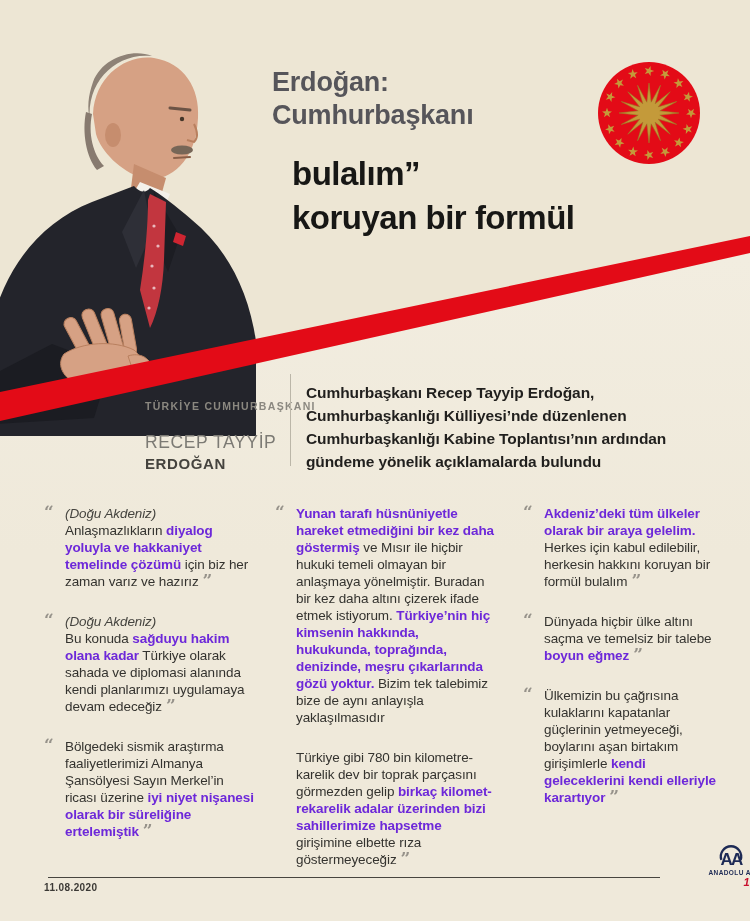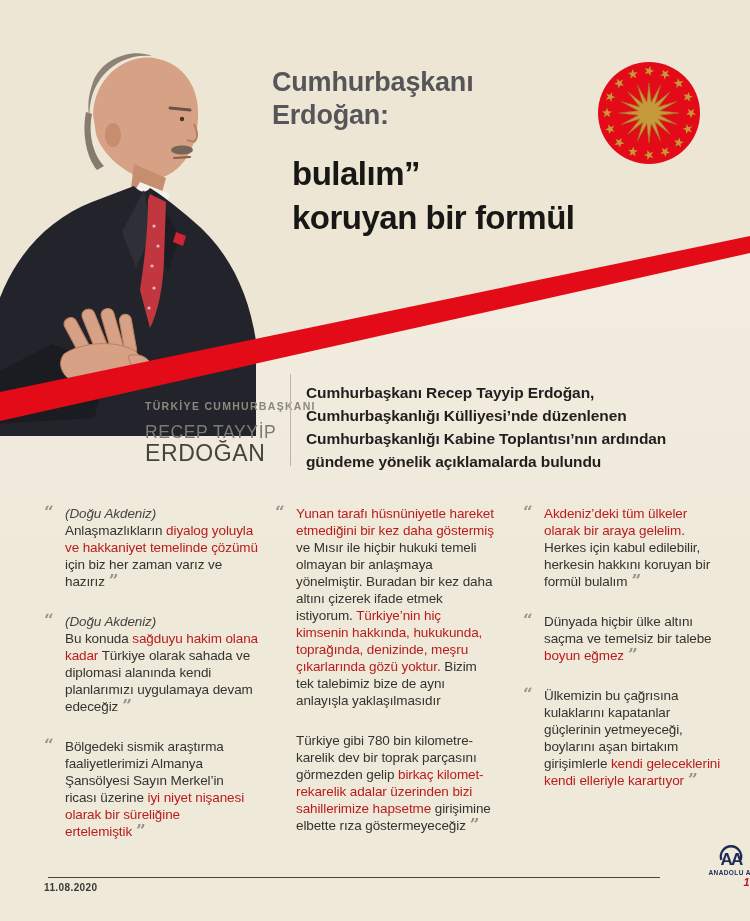--- a/index.html
+++ b/index.html
@@ -17,37 +17,37 @@
   .title{position:absolute;left:272px;top:66px;font-size:27px;line-height:33px;
     font-weight:700;color:#56555A;letter-spacing:-0.2px;}
   .headline{position:absolute;left:268px;top:152px;font-size:33px;line-height:44px;
     font-weight:800;color:#171715;letter-spacing:-0.5px;}
   .headline .hl2{padding-left:24px;}
   
   #seal{position:absolute;left:597px;top:61px;width:104px;height:104px;}
   
   .speaker{position:absolute;left:145px;top:400px;}
   .speaker .role{font-size:10.5px;font-weight:700;letter-spacing:1.3px;color:#8B8880;}
-  .speaker .n1{margin-top:10px;font-size:17.5px;line-height:21px;font-weight:400;color:#7C7A74;letter-spacing:0.6px;}
-  .speaker .n2{font-size:23px;line-height:21px;font-weight:400;color:#45433E;letter-spacing:0.6px;}
+  .speaker .n1{margin-top:20px;font-size:17.5px;line-height:21px;font-weight:400;color:#7C7A74;letter-spacing:0.6px;}
+  .speaker .n2{font-size:15px;line-height:21px;font-weight:700;color:#45433E;letter-spacing:0.6px;}
   .vdivider{position:absolute;left:290px;top:374px;width:1px;height:92px;background:#BBB6A8;}
   .lede{position:absolute;left:306px;top:368px;width:400px;font-size:15.5px;line-height:23px;
     font-weight:700;color:#201F1D;letter-spacing:-0.1px;margin-top:13px;}
   
   .qcol{position:absolute;top:505px;}
   .qcol.c1{left:45px;width:214px;}
   .qcol.c2{left:276px;width:219px;}
   .qcol.c3{left:524px;width:198px;}
   .quote{position:relative;padding-left:20px;margin-bottom:23px;
     font-size:13.5px;line-height:17px;color:#34332F;letter-spacing:-0.1px;}
   .quote .qo{position:absolute;left:-1px;top:-1px;color:#96928A;
     font-family:"DejaVu Serif",serif;font-weight:700;font-size:17px;}
   .quote .qc{color:#96928A;font-family:"DejaVu Serif",serif;font-weight:700;
     font-size:17px;margin-left:4px;line-height:0;}
-  .quote .b{font-weight:400;color:#b91c1c;}
+  .quote .b{font-weight:700;color:#6d28d9;}
   .quote .i{font-style:italic;color:#45443F;}
   
   .footrule{position:absolute;left:48px;top:877px;width:612px;height:1px;background:#47453F;}
   .date{position:absolute;left:44px;top:882px;font-size:10px;font-weight:700;
     color:#3B3935;letter-spacing:0.4px;}
   .aa{position:absolute;left:690px;top:838px;width:82px;text-align:right;}
   .aa svg{display:block;margin:0 auto;}
   .aa .agency{font-size:6.5px;font-weight:700;color:#1D2A55;letter-spacing:0.4px;margin-top:1px;}
   .aa .anniv{margin-top:1px;font-size:11px;color:#C8102E;font-weight:700;font-style:italic;line-height:10px;}
   .aa .anniv .yil{font-family:"DejaVu Serif",serif;font-size:8.5px;font-weight:400;}
@@ -102,22 +102,22 @@
     <rect x="112" y="272" width="13" height="48" rx="6" transform="rotate(-16 118 296)"></rect>
     <rect x="128" y="278" width="12" height="42" rx="6" transform="rotate(-10 134 299)"></rect>
     <path d="M70,318 C88,306 120,304 140,314 C150,322 152,338 144,348 C124,356 92,354 76,344 C66,336 64,326 70,318 Z"></path>
     <path d="M134,320 C146,316 156,322 158,332 C158,340 150,346 142,344 Z"></path>
   </g>
 </svg>
 
 <div class="layer stripe-red" style="background:#E30B17;"></div>
 
 <div class="title">
+  <div>Erdoğan:</div>
   <div>Cumhurbaşkanı</div>
-  <div>Erdoğan:</div>
 </div>
 <div class="headline">
   <div class="hl2">bulalım”</div>
   <div class="hl2">koruyan bir formül</div>
 </div>
 
 <svg id="seal" viewBox="0 0 104 104" aria-hidden="true">
     <circle cx="52" cy="52" r="51" fill="#E30B17"></circle>
     <polygon points="52.00,22.00 54.15,41.21 63.48,24.28 58.11,42.85 73.21,30.79 61.15,45.89 79.72,40.52 62.79,49.85 82.00,52.00 62.79,54.15 79.72,63.48 61.15,58.11 73.21,73.21 58.11,61.15 63.48,79.72 54.15,62.79 52.00,82.00 49.85,62.79 40.52,79.72 45.89,61.15 30.79,73.21 42.85,58.11 24.28,63.48 41.21,54.15 22.00,52.00 41.21,49.85 24.28,40.52 42.85,45.89 30.79,30.79 45.89,42.85 40.52,24.28 49.85,41.21" fill="#C49A3A" stroke="#9A7A25" stroke-width="0.6"></polygon>
     <polygon points="57.20,10.00 53.70,11.23 53.61,14.95 51.35,12.00 47.79,13.06 49.90,10.00 47.79,6.94 51.35,8.00 53.61,5.05 53.70,8.77" fill="#C49A3A"></polygon>

